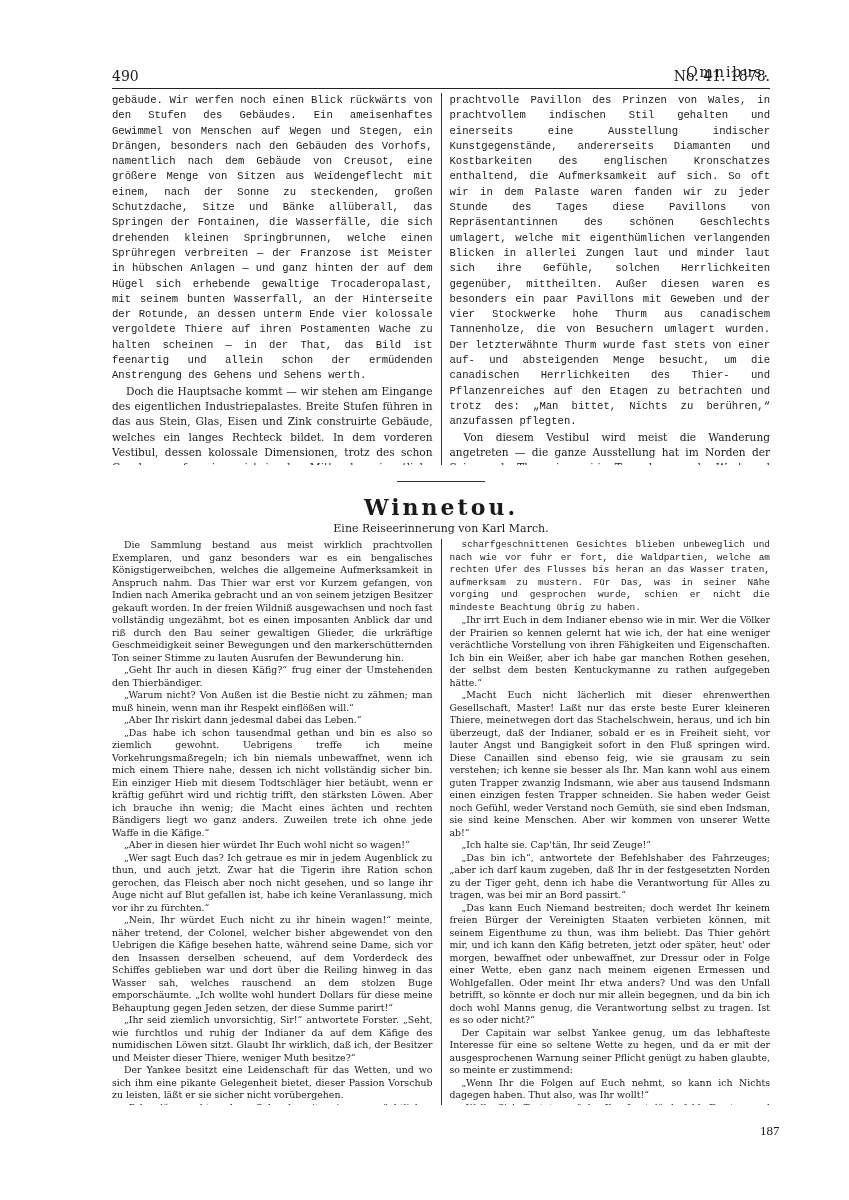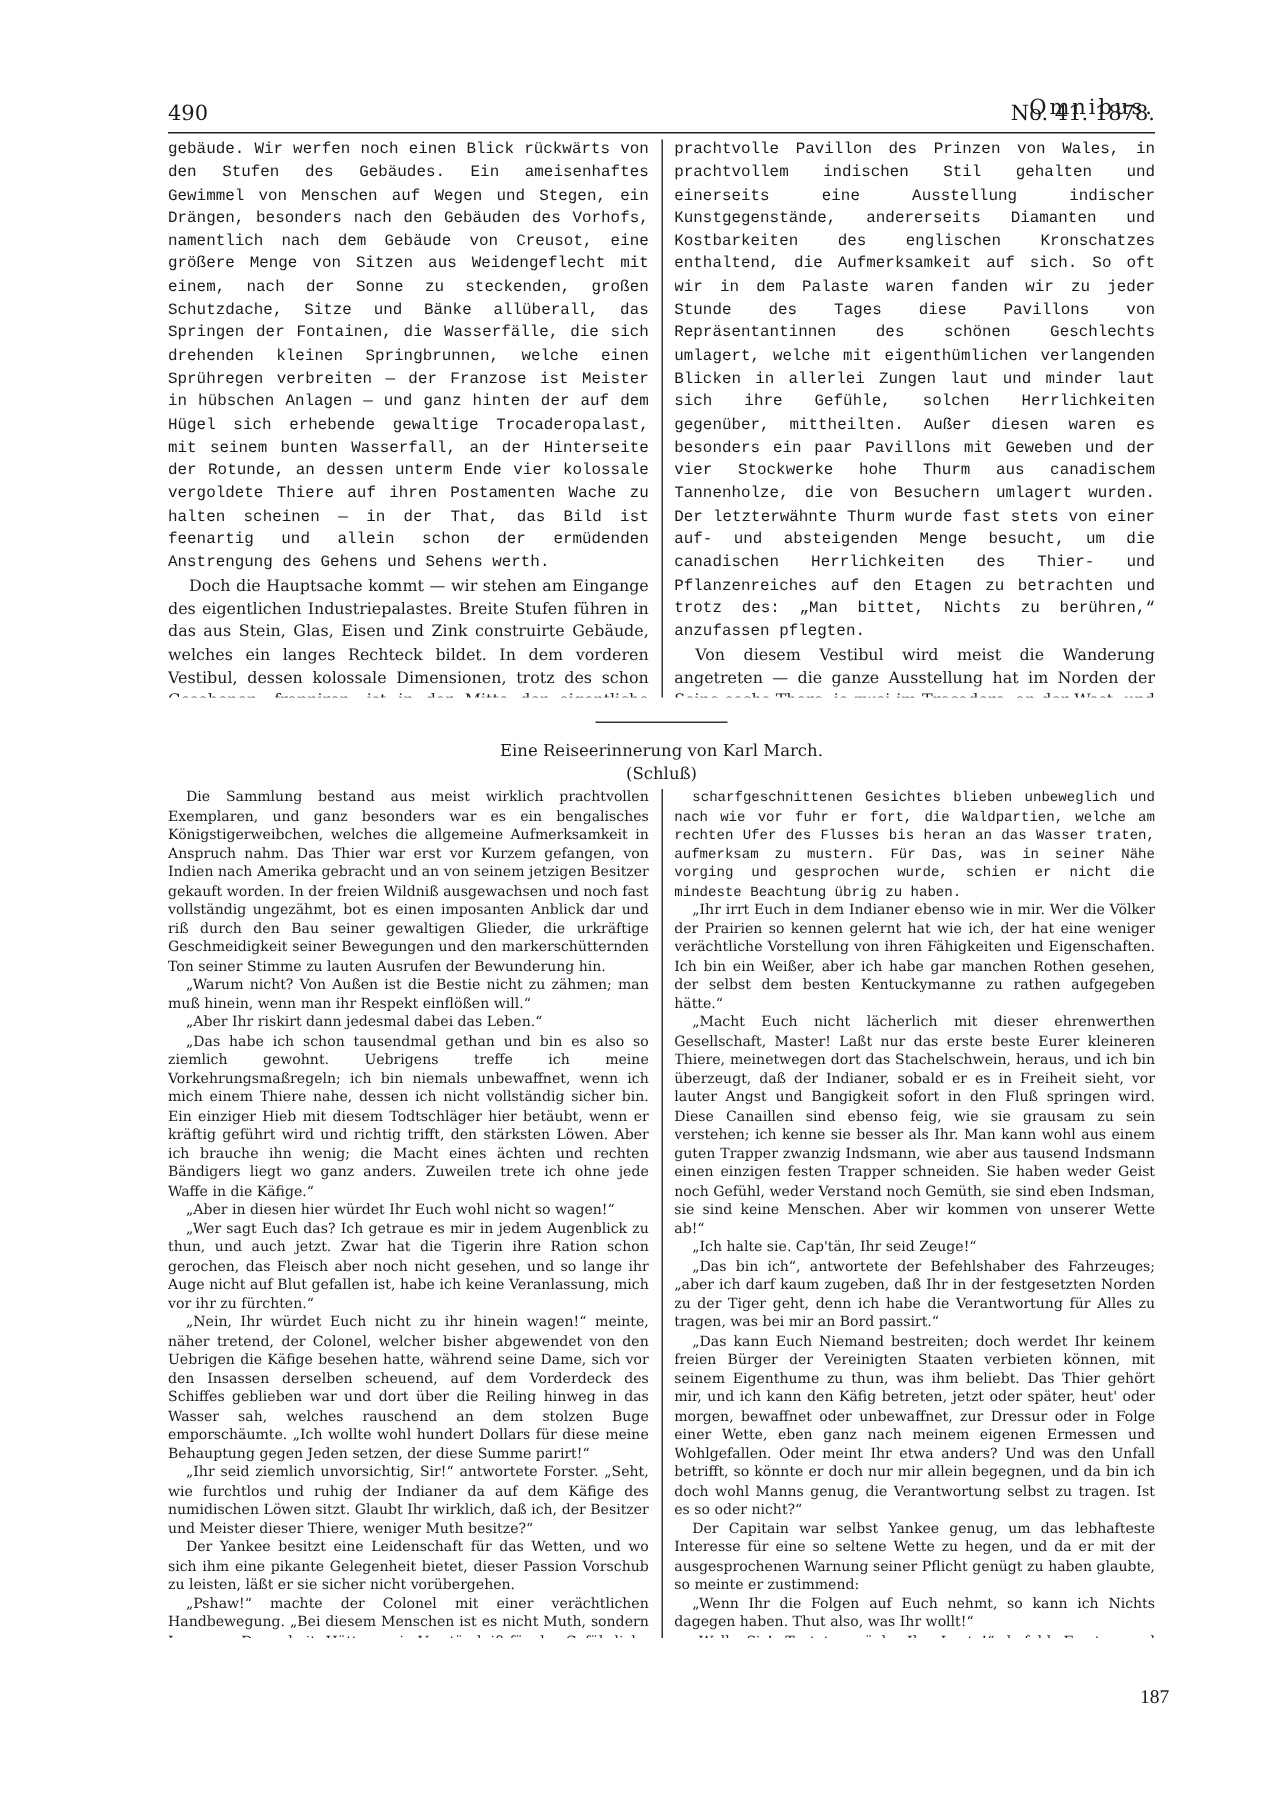--- a/index.html
+++ b/index.html
@@ -43,26 +43,27 @@
     </div>
     <div class="divider"></div>
     <div class="col">
       <p class="noindent">prachtvolle Pavillon des Prinzen von Wales, in prachtvollem indischen Stil gehalten und einerseits eine Ausstellung indischer Kunstgegenstände, andererseits Diamanten und Kostbarkeiten des englischen Kronschatzes enthaltend, die Aufmerksamkeit auf sich. So oft wir in dem Palaste waren fanden wir zu jeder Stunde des Tages diese Pavillons von Repräsentantinnen des schönen Geschlechts umlagert, welche mit eigenthümlichen verlangenden Blicken in allerlei Zungen laut und minder laut sich ihre Gefühle, solchen Herrlichkeiten gegenüber, mittheilten. Außer diesen waren es besonders ein paar Pavillons mit Geweben und der vier Stockwerke hohe Thurm aus canadischem Tannenholze, die von Besuchern umlagert wurden. Der letzterwähnte Thurm wurde fast stets von einer auf- und absteigenden Menge besucht, um die canadischen Herrlichkeiten des Thier- und Pflanzenreiches auf den Etagen zu betrachten und trotz des: „Man bittet, Nichts zu berühren,“ anzufassen pflegten.</p>
       <p>Von diesem Vestibul wird meist die Wanderung angetreten — die ganze Ausstellung hat im Norden der Seine sechs Thore, je zwei im Trocadero, an der West- und an der Ostseite und im Süden des Flusses ebenfalls sechs, je drei im Westen und Osten. Von hier sieht man auch zu allen Tagesstunden die am Trocadero stehenden Hülfsmänner mit ihren Rollwäglein, die ermüdeten Besucher in den langen Gängen des Gebäudes vor- oder nach hier zurückfahren; namentlich Damen war eine solche Hülfe nicht zu verdenken, weniger sahen wir Herren — meistens Engländer — sich des Artikels bedienen.</p>
 
     </div>
   </div>
 
   <div class="short-rule"></div>
+  <div class="story-title">Winnetou.</div>
   <div class="story-sub">Eine Reiseerinnerung von Karl March.</div>
-  <div class="story-part">(Schluß)</div>
 
   <div class="cols bottom">
     <div class="col">
       <p>Die Sammlung bestand aus meist wirklich prachtvollen Exemplaren, und ganz besonders war es ein bengalisches Königstigerweibchen, welches die allgemeine Aufmerksamkeit in Anspruch nahm. Das Thier war erst vor Kurzem gefangen, von Indien nach Amerika gebracht und an von seinem jetzigen Besitzer gekauft worden. In der freien Wildniß ausgewachsen und noch fast vollständig ungezähmt, bot es einen imposanten Anblick dar und riß durch den Bau seiner gewaltigen Glieder, die urkräftige Geschmeidigkeit seiner Bewegungen und den markerschütternden Ton seiner Stimme zu lauten Ausrufen der Bewunderung hin.</p>
+      <p>„Geht Ihr auch in diesen Käfig?“ frug einer der Umstehenden den Thierbändiger.</p>
       <p>„Warum nicht? Von Außen ist die Bestie nicht zu zähmen; man muß hinein, wenn man ihr Respekt einflößen will.“</p>
       <p>„Aber Ihr riskirt dann jedesmal dabei das Leben.“</p>
       <p>„Das habe ich schon tausendmal gethan und bin es also so ziemlich gewohnt. Uebrigens treffe ich meine Vorkehrungsmaßregeln; ich bin niemals unbewaffnet, wenn ich mich einem Thiere nahe, dessen ich nicht vollständig sicher bin. Ein einziger Hieb mit diesem Todtschläger hier betäubt, wenn er kräftig geführt wird und richtig trifft, den stärksten Löwen. Aber ich brauche ihn wenig; die Macht eines ächten und rechten Bändigers liegt wo ganz anders. Zuweilen trete ich ohne jede Waffe in die Käfige.“</p>
       <p>„Aber in diesen hier würdet Ihr Euch wohl nicht so wagen!“</p>
       <p>„Wer sagt Euch das? Ich getraue es mir in jedem Augenblick zu thun, und auch jetzt. Zwar hat die Tigerin ihre Ration schon gerochen, das Fleisch aber noch nicht gesehen, und so lange ihr Auge nicht auf Blut gefallen ist, habe ich keine Veranlassung, mich vor ihr zu fürchten.“</p>
       <p>„Nein, Ihr würdet Euch nicht zu ihr hinein wagen!“ meinte, näher tretend, der Colonel, welcher bisher abgewendet von den Uebrigen die Käfige besehen hatte, während seine Dame, sich vor den Insassen derselben scheuend, auf dem Vorderdeck des Schiffes geblieben war und dort über die Reiling hinweg in das Wasser sah, welches rauschend an dem stolzen Buge emporschäumte. „Ich wollte wohl hundert Dollars für diese meine Behauptung gegen Jeden setzen, der diese Summe parirt!“</p>
       <p>„Ihr seid ziemlich unvorsichtig, Sir!“ antwortete Forster. „Seht, wie furchtlos und ruhig der Indianer da auf dem Käfige des numidischen Löwen sitzt. Glaubt Ihr wirklich, daß ich, der Besitzer und Meister dieser Thiere, weniger Muth besitze?“</p>
       <p>Der Yankee besitzt eine Leidenschaft für das Wetten, und wo sich ihm eine pikante Gelegenheit bietet, dieser Passion Vorschub zu leisten, läßt er sie sicher nicht vorübergehen.</p>
       <p>„Pshaw!“ machte der Colonel mit einer verächtlichen Handbewegung. „Bei diesem Menschen ist es nicht Muth, sondern Ignoranz, Dummheit. Hätte er ein Verständniß für das Gefährliche seiner Lage, so würde er bald hier unten bei uns stehen oder sich in irgend einen Winkel verkriechen. Er kennt ja den Löwen gar nicht. Diese rothen Halunken verstehen nur, den Feind feiger Weise im Gebüsch zu beschleichen und ihn dann hinterrücks mit Uebermacht zu überfallen. Aber einer Gefahr offen und frei in das Auge zu schauen, dazu fehlt ihnen nicht mehr als Alles.“</p>
 

